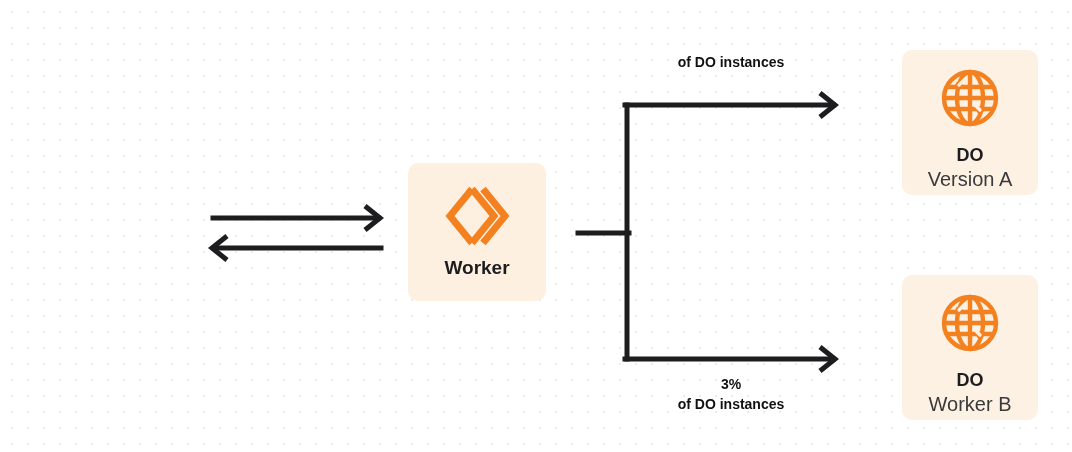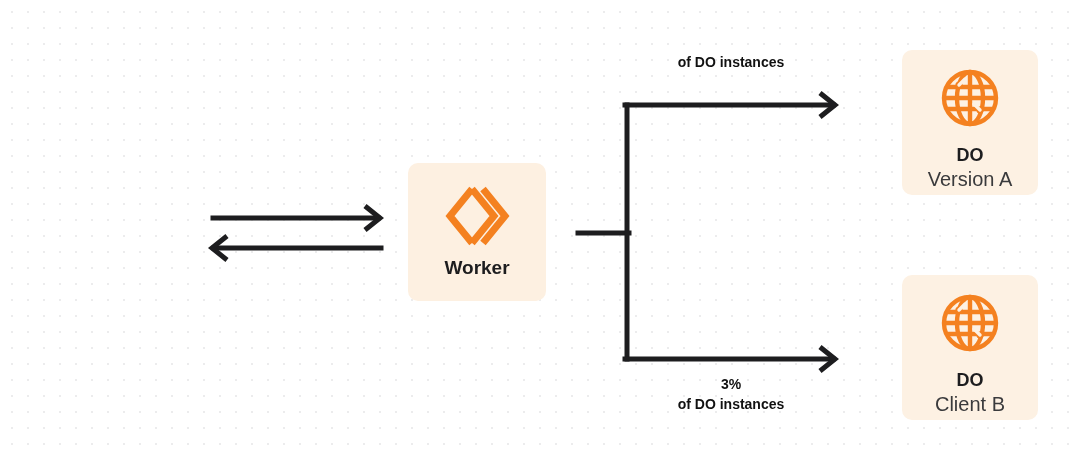--- a/index.html
+++ b/index.html
@@ -194,21 +194,21 @@
           <circle cx="20" cy="18" r="3.6"></circle>
           <circle cx="41" cy="43" r="3.6"></circle>
         </g>
         <g fill="none" stroke="#fdf1e3" stroke-width="3.4" stroke-linecap="round">
           <path d="M20 18 L26 12"></path>
           <path d="M41 43 L35 37"></path>
         </g>
       </svg>
     </span>
     <span class="do-title">DO</span>
-    <span class="do-sub">Client B</span>
+    <span class="do-sub">Worker B</span>
   </div>
 
   <div id="label-top" class="edge-label">
     <div>of DO instances</div>
   </div>
 
   <div id="label-bottom" class="edge-label">
     <div>3%</div>
     <div>of DO instances</div>
   </div>

